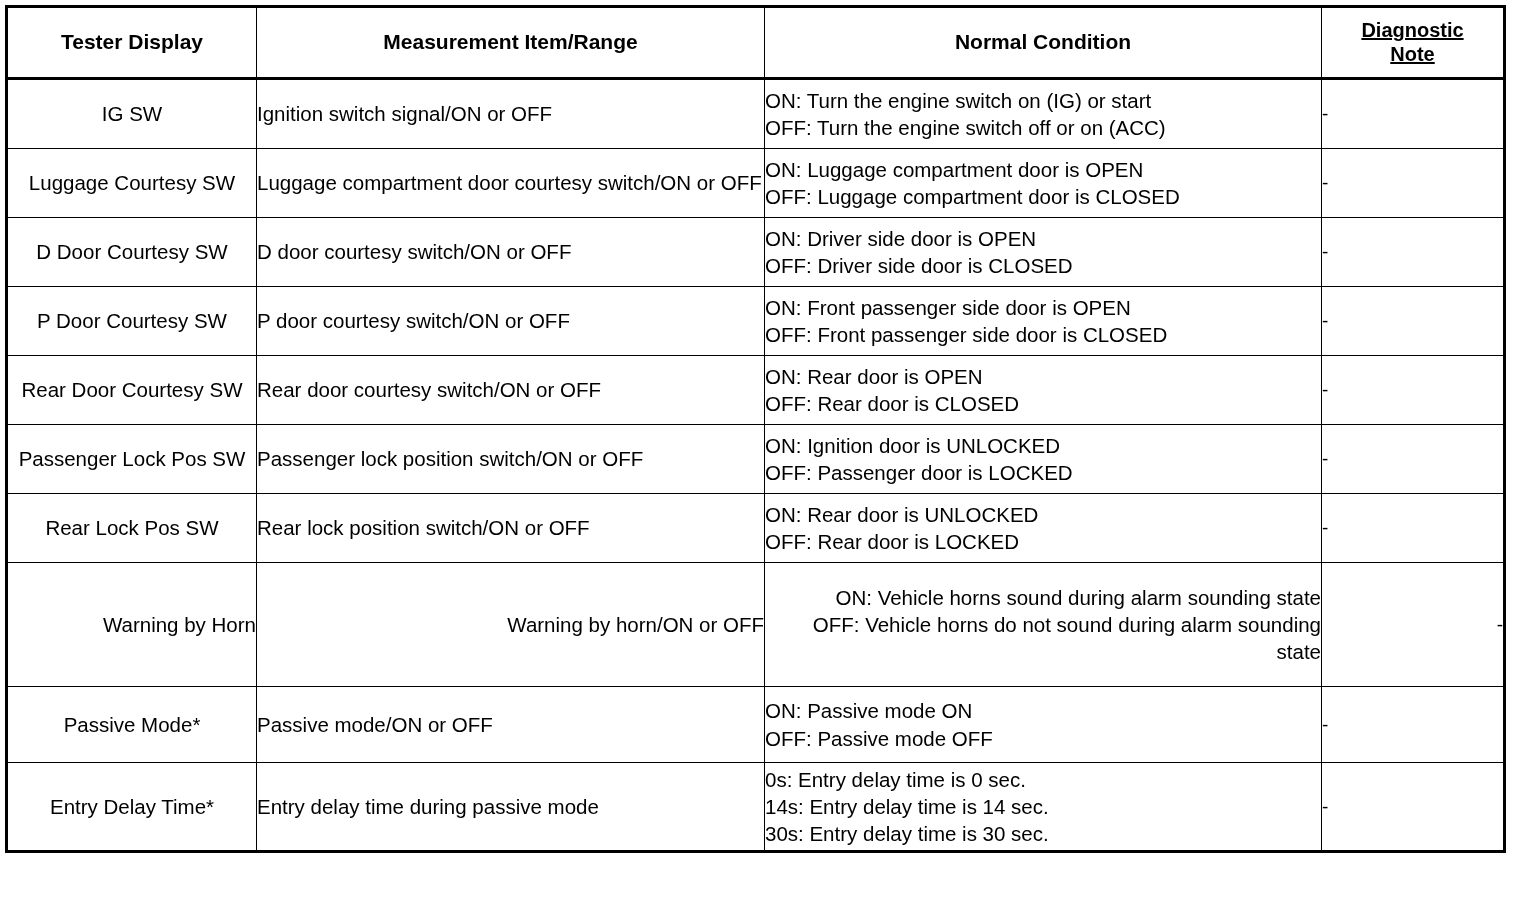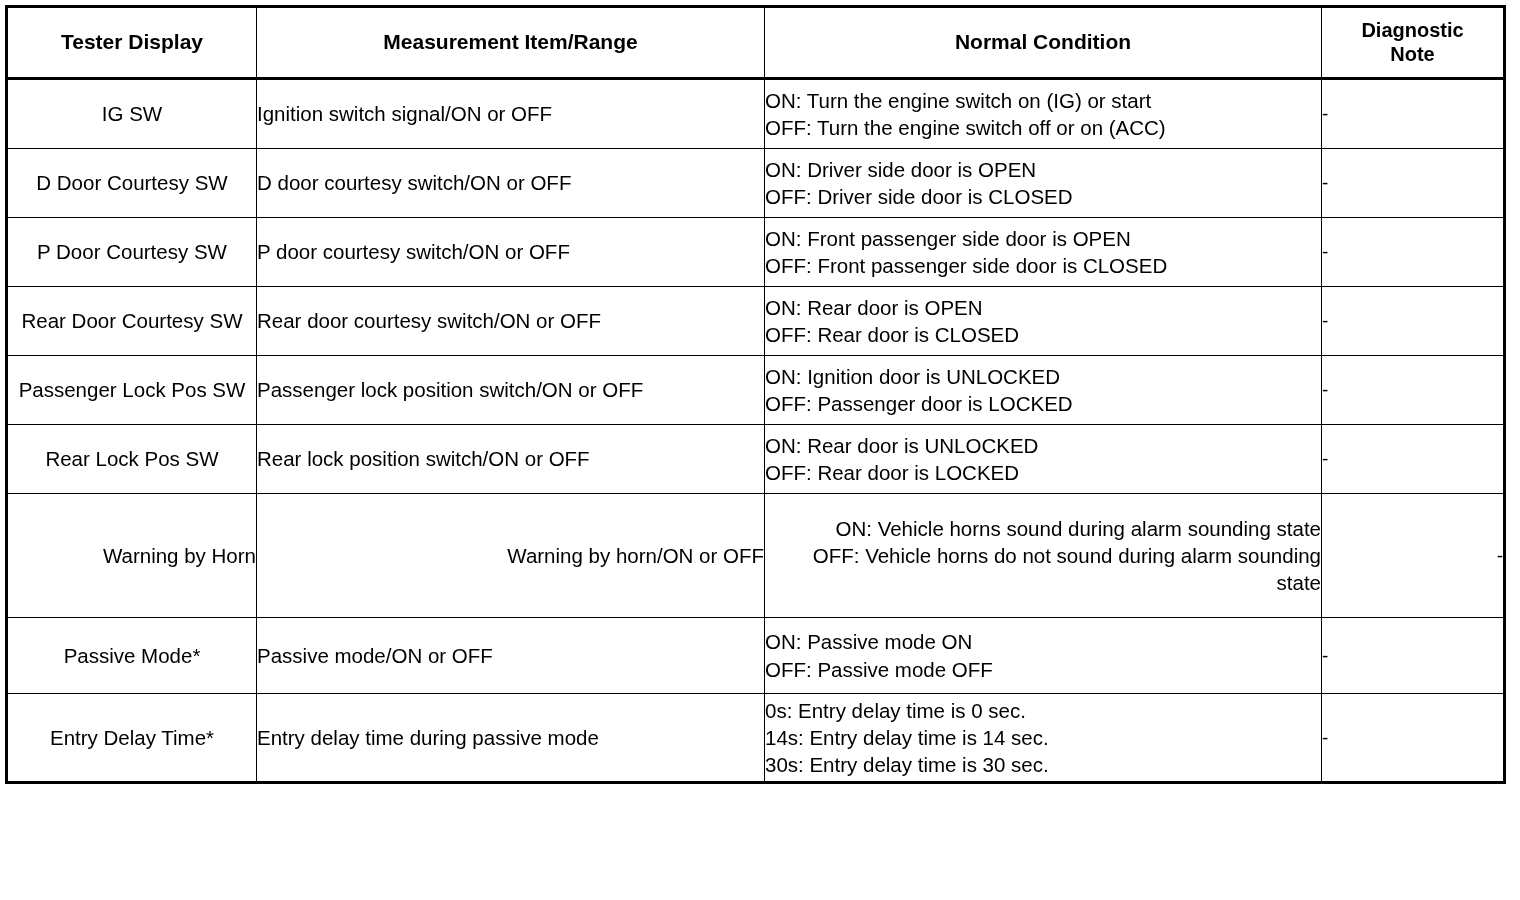--- a/index.html
+++ b/index.html
@@ -51,20 +51,21 @@
     font-weight: bold;
     font-size: 21px;
     text-align: center;
     line-height: 1.18;
     border-bottom: 3px solid #000000 !important;
     height: 69px;
     padding: 2px 6px;
   }
   thead th.th-note {
     font-size: 20px;
+    text-decoration: underline;
   }
 
   
   tbody td {
     font-size: 20.5px;
     line-height: 1.32;
   }
   td.cell-tester {
     text-align: center;
     padding: 4px 6px;
@@ -126,20 +127,29 @@
       <tr class="r0">
         <td class="cell-tester">IG SW</td>
         <td class="cell-measure">Ignition switch signal/ON or OFF</td>
         <td class="cell-normal">
           <span class="line">ON: Turn the engine switch on (IG) or start</span>
           <span class="line">OFF: Turn the engine switch off or on (ACC)</span>
         </td>
         <td class="cell-note">-</td>
       </tr>
 
+      <tr class="r1">
+        <td class="cell-tester">Luggage Courtesy SW</td>
+        <td class="cell-measure">Luggage compartment door courtesy switch/ON or OFF</td>
+        <td class="cell-normal">
+          <span class="line">ON: Luggage compartment door is OPEN</span>
+          <span class="line">OFF: Luggage compartment door is CLOSED</span>
+        </td>
+        <td class="cell-note">-</td>
+      </tr>
 
       <tr class="r2">
         <td class="cell-tester">D Door Courtesy SW</td>
         <td class="cell-measure">D door courtesy switch/ON or OFF</td>
         <td class="cell-normal">
           <span class="line">ON: Driver side door is OPEN</span>
           <span class="line">OFF: Driver side door is CLOSED</span>
         </td>
         <td class="cell-note">-</td>
       </tr>

